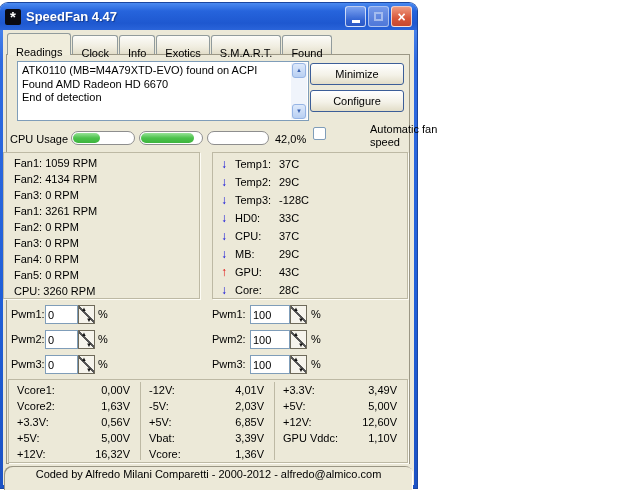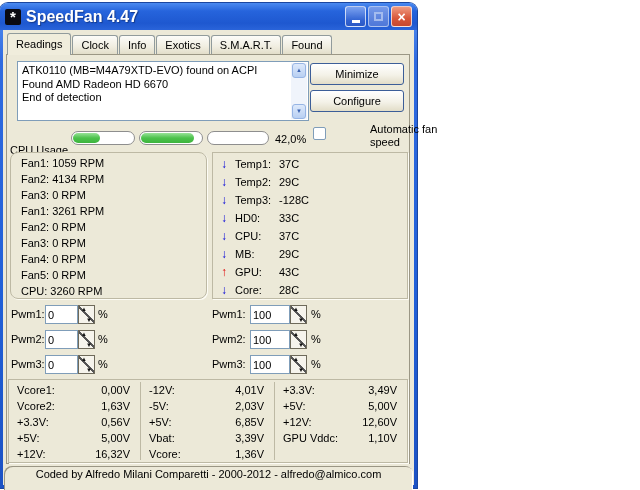--- a/index.html
+++ b/index.html
@@ -25,21 +25,21 @@
     display: flex; align-items: center; padding: 0 5px;
     border-radius: 8px 8px 0 0;
     background: linear-gradient(#4a8af0, #2664dc 30%, #1e58d0 75%, #2a64da);
   }
   .app-icon {
     width: 16px; height: 16px; margin-right: 5px; border-radius: 2px;
     background: #0a0a12; color: #fff; font-weight: bold; font-size: 15px;
     line-height: 15px; text-align: center; flex: 0 0 auto;
   }
   .title-text {
-    color: #fff; font-weight: bold; font-size: 16px;
+    color: #fff; font-weight: bold; font-size: 13px;
     text-shadow: 1px 1px 1px #143a8c; flex: 1 1 auto;
   }
   .caption-btn {
     width: 21px; height: 21px; margin-left: 2px; border-radius: 3px;
     border: 1px solid rgba(255,255,255,.7);
     display: flex; align-items: center; justify-content: center;
     flex: 0 0 auto;
   }
   .btn-min { background: linear-gradient(#7da3f0, #3263d2 70%, #2a58c4); }
   .btn-min .dash { width: 8px; height: 3px; background: #fff; margin-top: 9px; }
@@ -50,21 +50,21 @@
 
   
   .client {
     position: absolute; left: 3px; top: 27px; width: 411px; height: 455px;
     background: #ece9d8;
   }
 
   
   .tabbar { position: absolute; left: 4px; top: 3px; height: 21px; display: flex; align-items: flex-end; z-index: 3; }
   .tab {
-    height: 19px; line-height: 18px; padding: 0 8px; margin-right: 1px;
+    height: 19px; line-height: 18px; padding: 8px 8px; margin-right: 1px;
     border: 1px solid #919b9c; border-bottom: none; border-radius: 3px 3px 0 0;
     background: linear-gradient(#fcfcf9, #f0ede0 60%, #e2deca);
     cursor: default; white-space: nowrap;
   }
   .tab.active {
     height: 22px; line-height: 21px; margin-bottom: -1px;
     background: #f0eddc; position: relative; z-index: 4;
   }
   .tabpage {
     position: absolute; left: 3px; top: 24px; width: 404px; height: 410px;
@@ -93,21 +93,21 @@
   .xp-btn {
     position: absolute; width: 94px; height: 22px; z-index: 5;
     border: 1px solid #3c5e98; border-radius: 3px;
     background: linear-gradient(#ffffff, #f4f2e8 55%, #e2ddc8);
     font-size: 11px; text-align: center; line-height: 20px; cursor: default;
   }
   .btn-minimize-action { left: 307px; top: 33px; }
   .btn-configure { left: 307px; top: 60px; }
 
   
-  .cpu-label { position: absolute; left: 7px; top: 103px; margin-top: 11px; }
+  .cpu-label { position: absolute; left: 7px; top: 103px; }
   .pbar {
     position: absolute; top: 101px; height: 14px; background: #fff;
     border: 1px solid #8e8e8e; border-radius: 7px; padding: 1px; overflow: hidden;
   }
   .pbar-1 { left: 68px; width: 64px; }
   .pbar-2 { left: 136px; width: 64px; }
   .pbar-3 { left: 204px; width: 62px; }
   .pfill {
     height: 100%; border-radius: 5px;
     background: linear-gradient(#97e297, #4cc24c 50%, #3cb43c);
@@ -119,21 +119,21 @@
     position: absolute; left: 310px; top: 97px; width: 13px; height: 13px;
     background: #fff; border: 1px solid #7f9db9; border-radius: 2px;
   }
   .checkbox-label { position: absolute; left: 328px; top: 93px; width: 84px; line-height: 13px; margin-left: 39px; }
 
   
   .groupbox {
     position: absolute; border: 1px solid #bdb9a4; background: #ece9d8;
     box-shadow: 1px 1px 0 #fdfcf5;
   }
-  .fans-box { left: 7px; top: 122px; width: 197px; height: 147px; padding: 2px 0 0 10px; border-radius: 8px; }
+  .fans-box { left: 0; top: 122px; width: 197px; height: 147px; padding: 2px 0 0 10px; }
   .fan-row { line-height: 16px; white-space: nowrap; }
   .temps-box { left: 209px; top: 122px; width: 196px; height: 147px; padding: 2px 0 0 8px; }
   .temp-row { height: 18px; display: flex; align-items: center; white-space: nowrap; }
   .temp-arrow { width: 14px; font-weight: bold; font-size: 12px; flex: 0 0 auto; }
   .temp-name { width: 44px; flex: 0 0 auto; }
 
   
   .pwm-label { position: absolute; }
   .spinedit {
     position: absolute; height: 19px; border: 1px solid #7f9db9; background: #fff;

